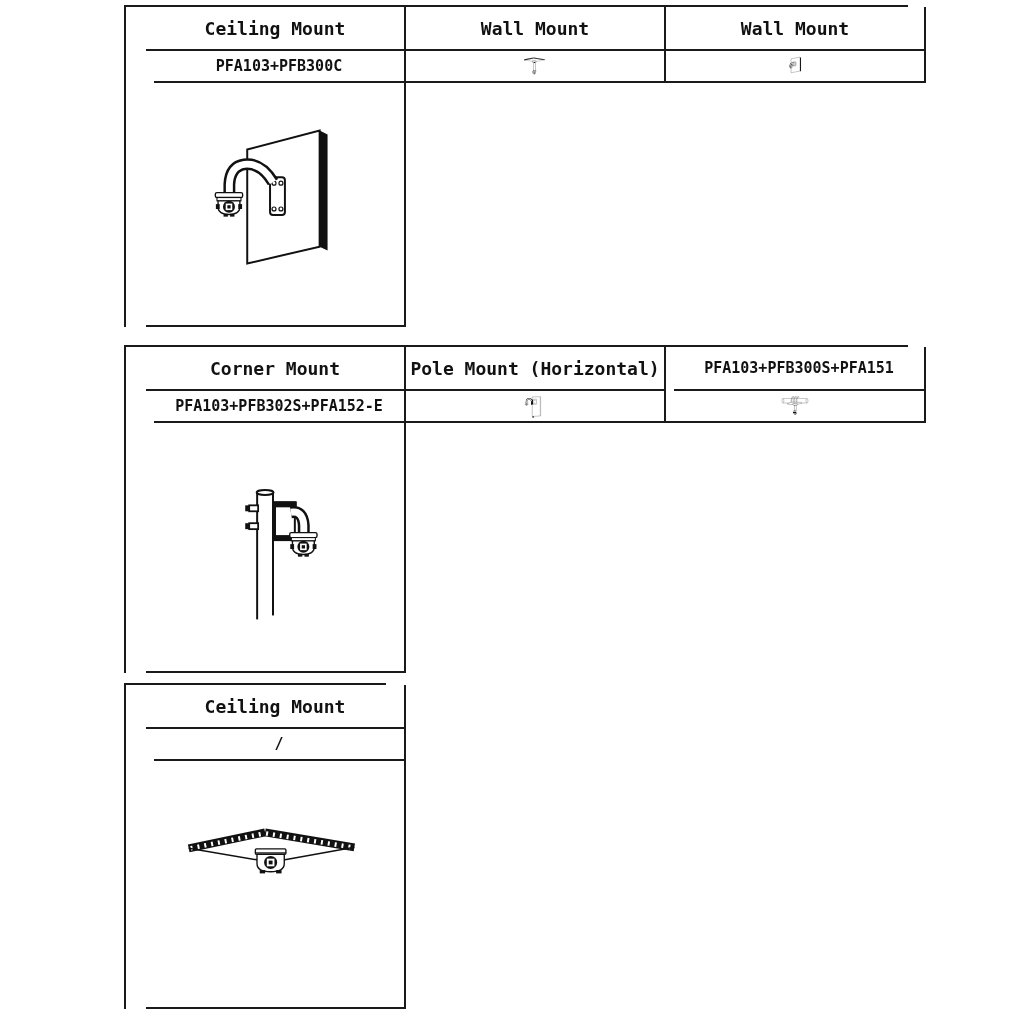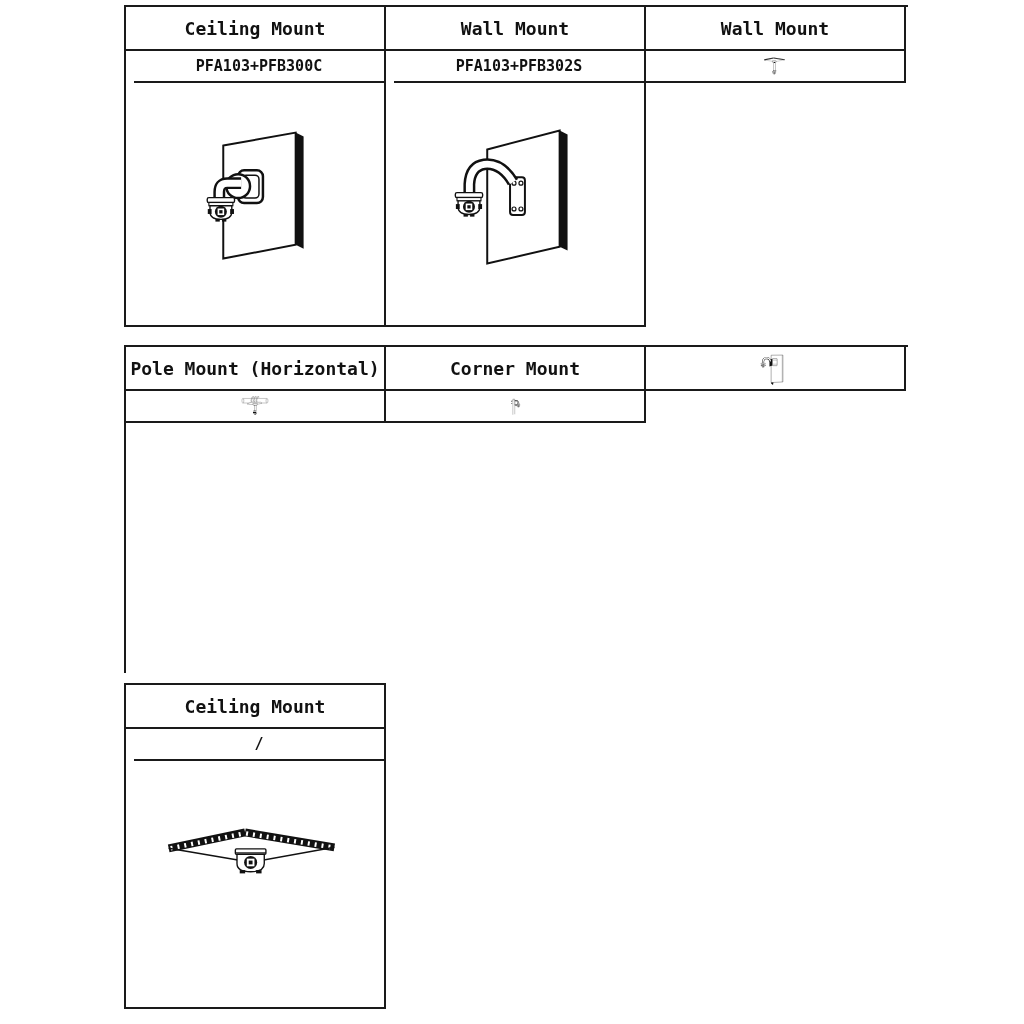--- a/index.html
+++ b/index.html
@@ -1,21 +1,21 @@
 <!DOCTYPE html>
 <html style="--ink: #111111; --paper: #ffffff; --border: #1a1a1a;"><head>
 <meta charset="utf-8">
 <style>
   :root { --ink:#111111; --paper:#ffffff; --border:#1a1a1a; }
   * { margin:0; padding:0; box-sizing:border-box; }
   html,body { width:1024px; height:1024px; background:var(--paper); overflow:hidden; }
   .page { position:relative; width:1024px; height:1024px; background:var(--paper);
           font-family:"DejaVu Sans Mono", monospace; color:var(--ink); }
   .tbl { position:absolute; border-top:2px solid var(--border); border-left:2px solid var(--border);
-         display:grid; background:var(--paper); }
+         display:grid; background:var(--paper);padding-left:20px; }
   .tbl .cell { border-right:2px solid var(--border); border-bottom:2px solid var(--border);
                display:flex; align-items:center; justify-content:center; position:relative;
                background:var(--paper); overflow:hidden; }
   .s1, .s2 { left:124px; width:784px; grid-template-columns:260px 260px 260px; }
   .s1 { top:5px;   grid-template-rows:44px 32px 244px; }
   .s2 { top:345px; grid-template-rows:44px 32px 250px; }
   .s3 { left:124px; top:683px; width:262px; grid-template-columns:260px;
         grid-template-rows:44px 32px 248px; }
   .title { font-size:18px; font-weight:bold; letter-spacing:0px; white-space:nowrap; }
   .part  { font-size:15px; font-weight:bold; white-space:nowrap;margin-left:8px; }
@@ -55,21 +55,20 @@
 </svg>
 </div>
 
 <div class="page">
 
   <div class="tbl s1">
     <div class="cell title">Ceiling Mount</div>
     <div class="cell title">Wall Mount</div>
     <div class="cell title">Wall Mount</div>
     <div class="cell part">PFA103+PFB300C</div>
-    <div class="cell part">PFA103+PFB302S</div>
 
     <div class="cell fig">
       <svg viewBox="0 0 260 244" preserveAspectRatio="xMidYMid meet">
         <g>
           <path d="M43,72 L118,57" stroke="currentColor" stroke-width="9"></path>
           <path d="M118,57 L208,71" stroke="currentColor" stroke-width="9"></path>
           <path d="M45,72 L117,58" stroke="white" stroke-width="5" stroke-dasharray="2 5"></path>
           <path d="M119,58 L206,71" stroke="white" stroke-width="5" stroke-dasharray="2 5"></path>
           <path d="M43,72 L130,88 M208,71 L130,88" stroke="currentColor" stroke-width="1.5" fill="none"></path>
         </g>
@@ -114,22 +113,24 @@
           <circle cx="136" cy="127" r="2" fill="none" stroke="currentColor" stroke-width="1.2"></circle>
           <path d="M128,100 Q116,80 99,82 Q85,84 84,102 V112" fill="none" stroke="currentColor" stroke-width="12"></path>
           <path d="M128,100 Q116,80 99,82 Q85,84 84,102 V112" fill="none" stroke="white" stroke-width="7"></path>
         </g>
         <use href="#cam-side" transform="translate(66,110) scale(0.55)"></use>
       </svg>
     </div>
   </div>
 
   <div class="tbl s2">
+    <div class="cell title">Corner Mount</div>
     <div class="cell title">Pole Mount (Horizontal)</div>
-    <div class="cell title">Corner Mount</div>
+    <div class="cell part">PFA103+PFB300S+PFA151</div>
+    <div class="cell part">PFA103+PFB302S+PFA152-E</div>
 
     <div class="cell fig">
       <svg viewBox="0 0 260 250" preserveAspectRatio="xMidYMid meet">
         <g>
           <polygon points="107,49 177,48 177,208 107,212" fill="white" stroke="currentColor" stroke-width="2"></polygon>
           <line x1="173" y1="49" x2="173" y2="208" stroke="currentColor" stroke-width="1.2"></line>
           <polygon points="107,212 121,211 118,226 107,218" fill="currentColor"></polygon>
         </g>
         <g>
           <polygon points="97,76 115,70 115,110 97,116" fill="currentColor"></polygon>

